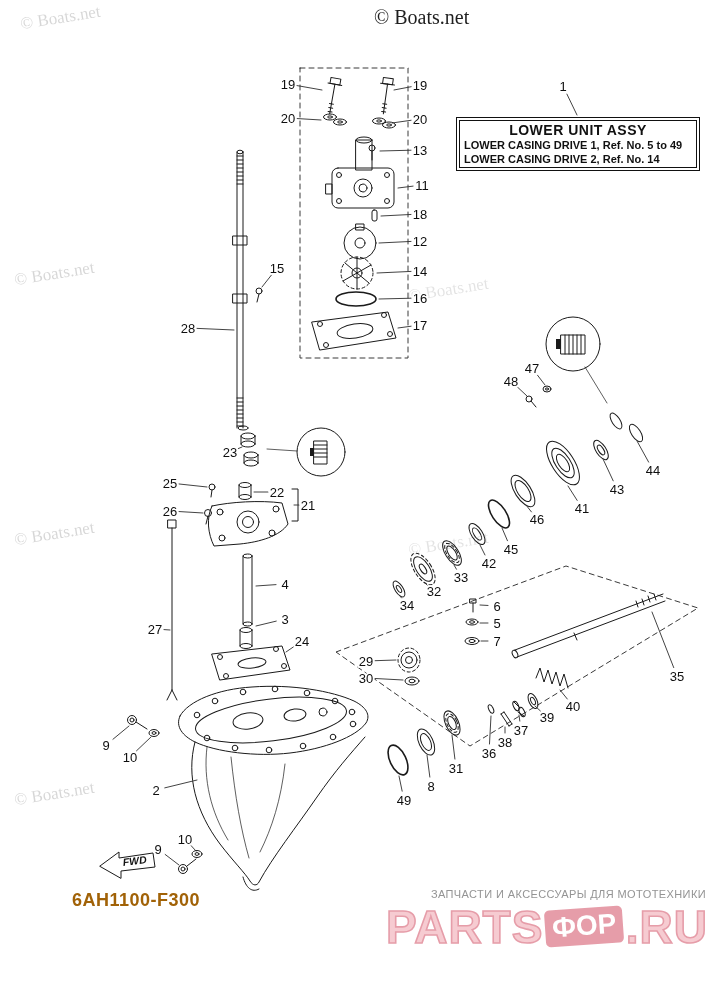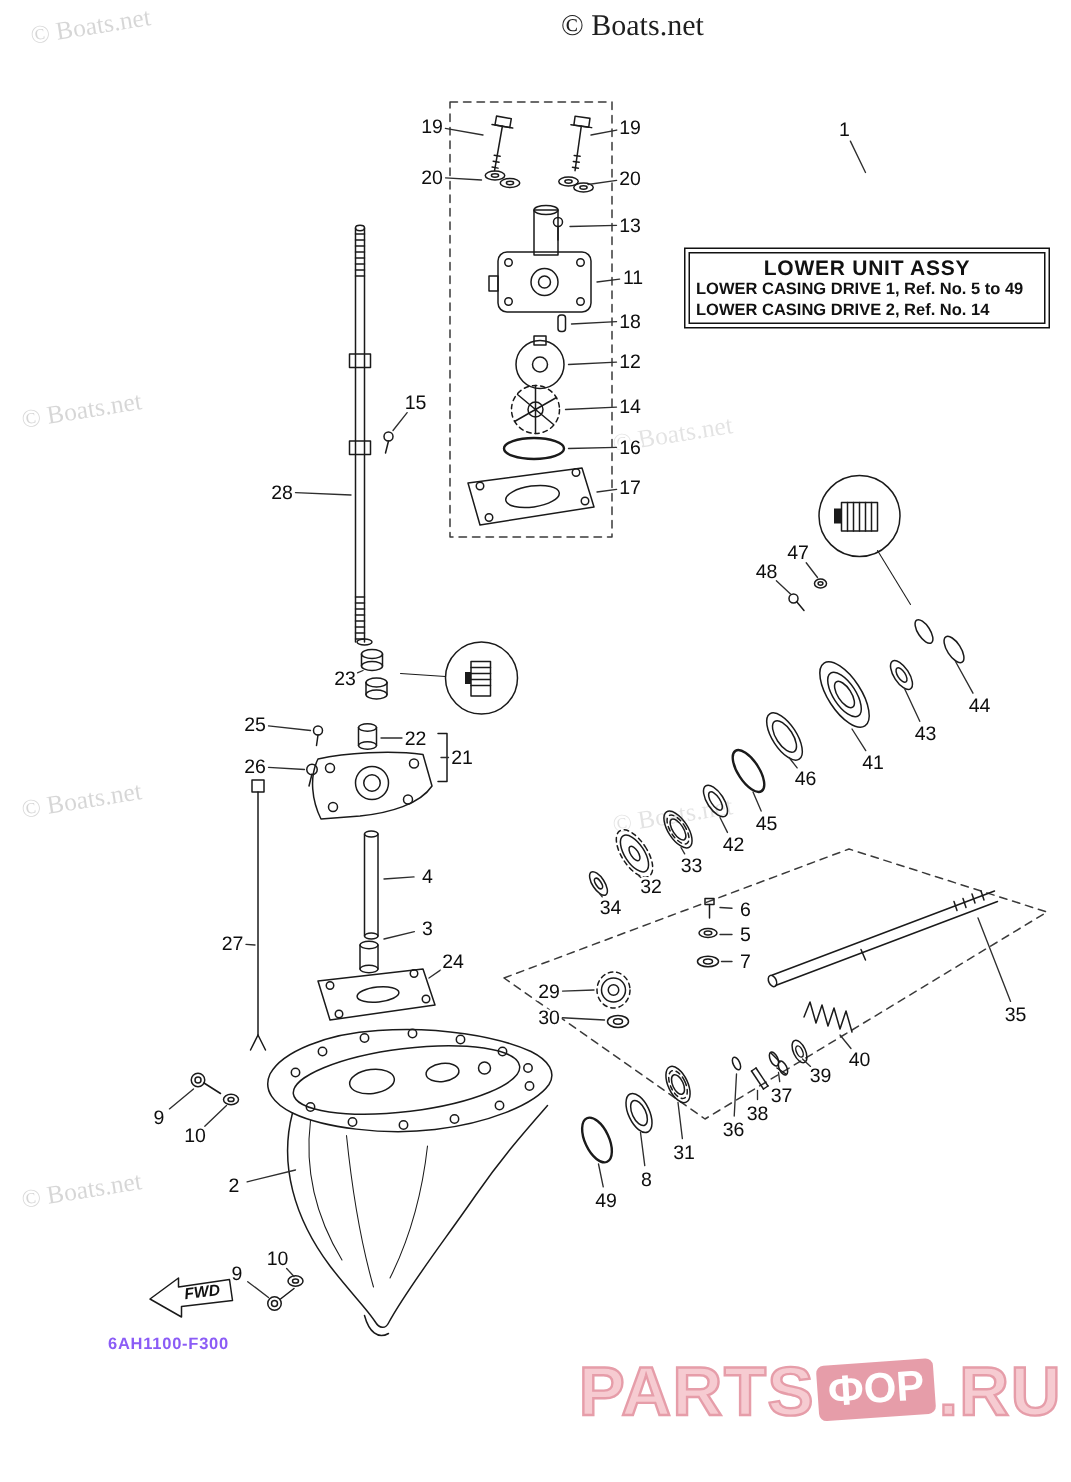--- a/index.html
+++ b/index.html
@@ -5,26 +5,26 @@
   html,body{margin:0;padding:0;background:#fff;}
   .page{position:relative;width:714px;height:988px;background:#ffffff;overflow:hidden;
         font-family:"Liberation Sans",sans-serif;}
   
   .wm{position:absolute;font-family:"Liberation Serif",serif;font-size:17px;color:rgba(0,0,0,0.16);
       transform:rotate(-9deg);white-space:nowrap;}
   .wm-header{position:absolute;left:374px;top:6px;font-family:"Liberation Serif",serif;
       font-size:20px;color:#1f1f1f;white-space:nowrap;}
   
   .info-box{position:absolute;left:456px;top:117px;width:244px;height:54px;
-      border:1.6px solid #111;padding:2px;box-sizing:border-box;background:#fff;margin-top:48px;}
+      border:1.6px solid #111;padding:2px;box-sizing:border-box;background:#fff;}
   .info-inner{border:1px solid #111;width:100%;height:100%;box-sizing:border-box;padding-top:1px;}
   .info-title{font-size:14px;font-weight:bold;text-align:center;color:#111;letter-spacing:0.5px;}
   .info-line{font-size:11px;font-weight:bold;color:#111;padding-left:4px;line-height:1.3;white-space:nowrap;}
   
-  .diagram-code{position:absolute;left:72px;top:890px;font-size:11px;font-weight:bold;color:#8b5cf6;
+  .diagram-code{position:absolute;left:72px;top:890px;font-size:18px;font-weight:bold;color:#a16207;
       letter-spacing:0.5px;}
   
   .footer-tagline{position:absolute;right:8px;top:888px;font-size:11px;color:#949494;
       letter-spacing:0.4px;white-space:nowrap;}
   .logo{position:absolute;right:6px;top:902px;white-space:nowrap;opacity:0.85;
       font-weight:900;font-size:46px;line-height:1.1;font-family:"Liberation Sans",sans-serif;}
   .logo-outline{color:#f5c3ca;-webkit-text-stroke:1.6px #e28d9b;letter-spacing:1px;}
   .logo-box{display:inline-block;background:#e28d9b;color:#fff;font-size:28px;font-weight:900;
       padding:3px 7px;border-radius:5px;vertical-align:8px;transform:rotate(-4deg);margin:0 2px;}
   
@@ -510,17 +510,18 @@
   <div class="info-box">
     <div class="info-inner">
       <div class="info-title">LOWER UNIT ASSY</div>
       <div class="info-line">LOWER CASING DRIVE 1,  Ref. No. 5 to 49</div>
       <div class="info-line">LOWER CASING DRIVE 2,  Ref. No. 14</div>
     </div>
   </div>
 
   <div class="diagram-code">6AH1100-F300</div>
 
+  <div class="footer-tagline">ЗАПЧАСТИ И АКСЕССУАРЫ ДЛЯ МОТОТЕХНИКИ</div>
   <div class="logo">
     <span class="logo-outline">PARTS</span><span class="logo-box">ФОР</span><span class="logo-outline">.RU</span>
   </div>
 
 </div>
 
 </body></html>

